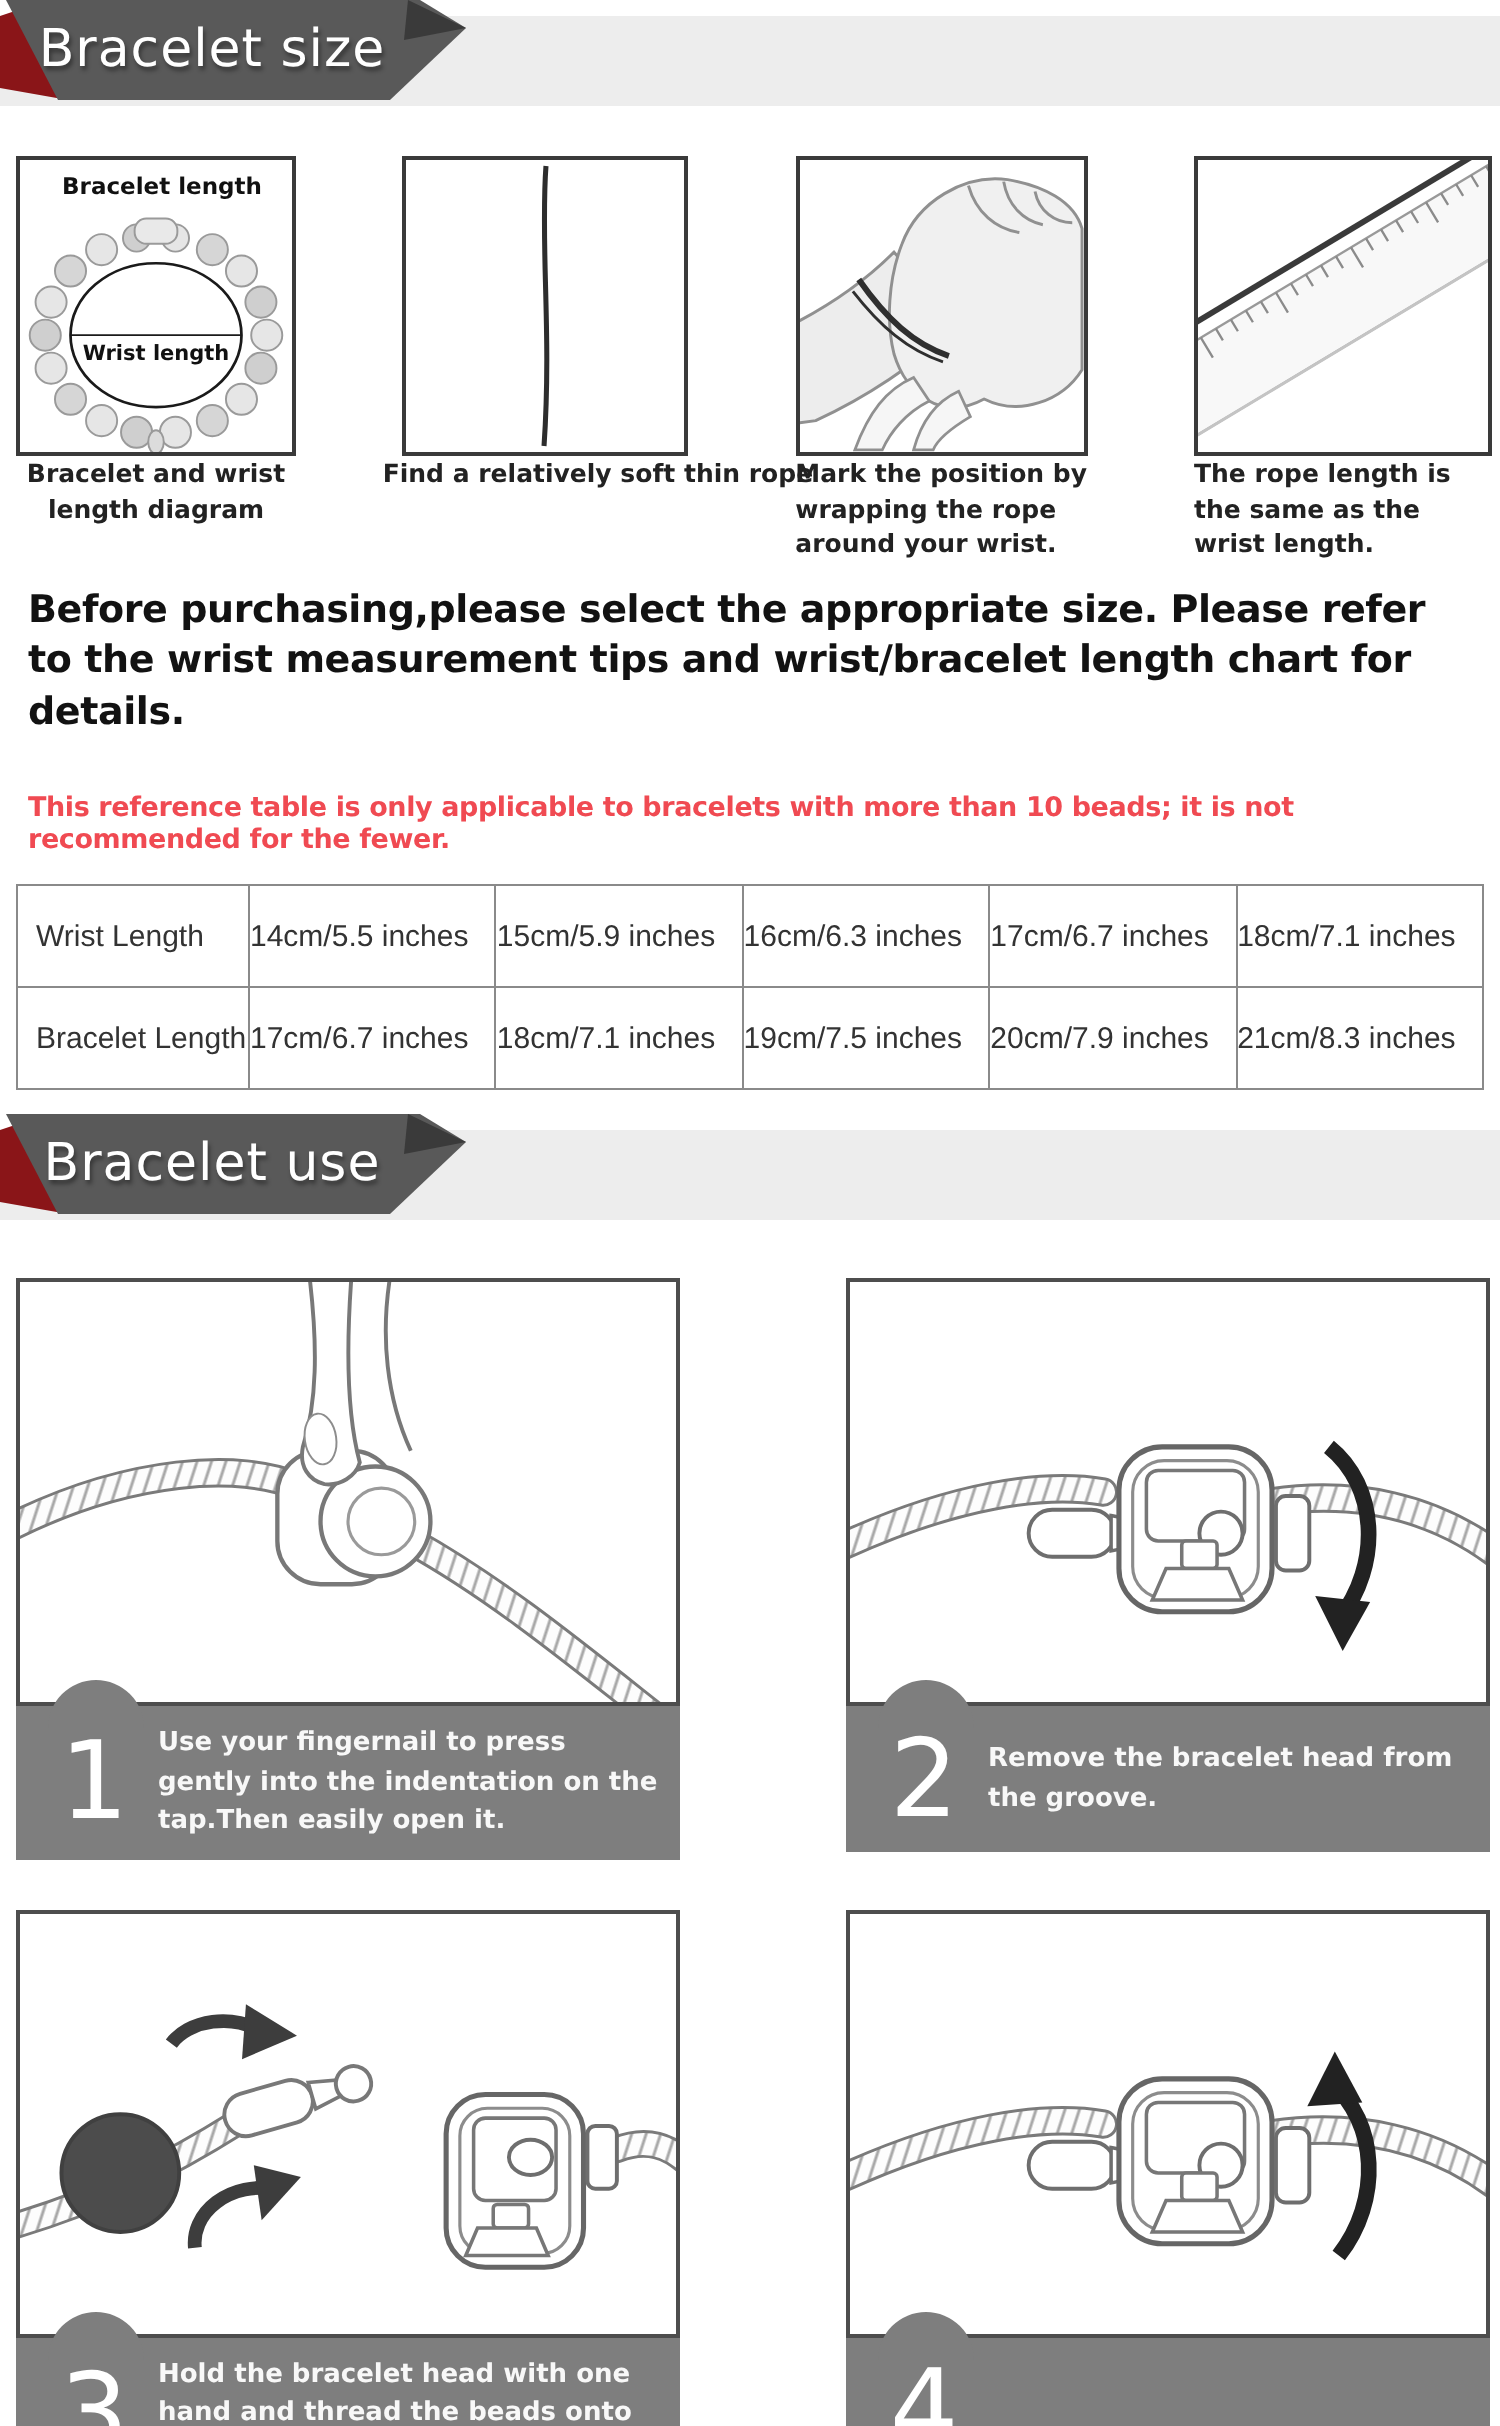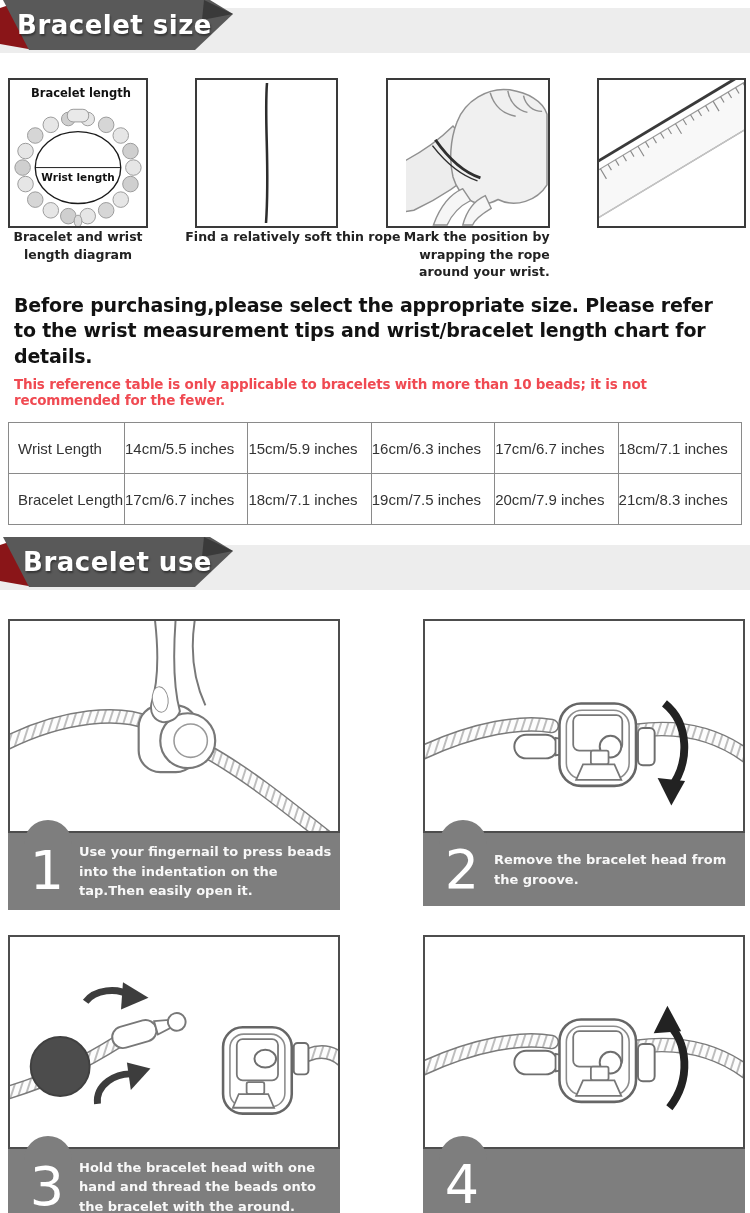--- a/index.html
+++ b/index.html
@@ -7,45 +7,45 @@
   body {
     height: 1213px; background: #fff; overflow: hidden; position: relative;
     font-family: "Liberation Sans", sans-serif; color: #1c1c1c;
   }
   
   .ribbon-row { position: relative; height: 54px; }
   .ribbon-strip { position: absolute; top: 8px; left: 0; right: 0; height: 45px; background: #ededed; }
   .ribbon { position: absolute; top: 0; left: 0; width: 240px; height: 52px; }
   .ribbon svg { position: absolute; top: 0; left: 0; }
   .ribbon-text {
-    position: absolute; top: 10px; left: 0; width: 212px; text-align: right;
-    font-size: 26px; font-weight: bold; color: #fff; letter-spacing: .5px;
+    position: absolute; top: 10px; left: 0; width: 212px; text-align: center;
+    font-size: 26px; font-weight: normal; color: #fff; letter-spacing: .5px;
     text-shadow: 1px 2px 2px rgba(0,0,0,.4);
     font-family: "DejaVu Sans", sans-serif;
   }
   
   .measure-row { display: flex; justify-content: space-between; padding: 24px 4px 0 8px; }
   .mfig { display: block; }
   .mfig .imgbox { border: 2px solid #3a3a3a; height: 150px; background: #fff; position: relative; overflow: hidden; }
   .mfig1 { width: 140px; }
   .mfig2 { width: 143px; }
-  .mfig3 { width: 164px; text-align: right; }
+  .mfig3 { width: 146px; }
   .mfig4 { width: 149px; }
   .mcap { margin-top: 0; font-size: 12.5px; font-weight: bold; color: #222; line-height: 1.4;
           font-family: "DejaVu Sans", sans-serif; }
   .mfig1 .mcap { text-align: center; }
   .mfig2 .mcap { white-space: nowrap; margin-left: -10px; }
   .lbl-top { position: absolute; top: 6px; left: 8px; right: 2px; text-align: center;
              font-size: 11.5px; font-weight: bold; color: #111; font-family: "DejaVu Sans", sans-serif; }
   .lbl-inner { position: absolute; top: 91px; left: 0; right: 0; text-align: center;
                font-size: 10.5px; font-weight: bold; color: #111; font-family: "DejaVu Sans", sans-serif; }
   
   .intro { margin: 12px 14px 0 14px; font-size: 19px; font-weight: bold; color: #121212;
            line-height: 1.35; font-family: "DejaVu Sans", sans-serif; letter-spacing: -0.2px; }
-  .warning { margin: 7px 14px 0 14px; font-size: 13.5px; font-weight: bold; color: #f04a52;
+  .warning { margin: 27px 14px 0 14px; font-size: 13.5px; font-weight: bold; color: #f04a52;
              font-family: "DejaVu Sans", sans-serif; letter-spacing: -0.2px; }
   
   table.size-chart { margin: 14px 8px 0 8px; width: 734px; border-collapse: collapse; table-layout: fixed; }
   table.size-chart td {
     border: 1px solid #8a8a8a; height: 51px; font-size: 15px; color: #333;
     text-align: left; vertical-align: middle; background: #fff;
   }
   table.size-chart td.lbl { width: 116px; text-align: left; padding-left: 9px; }
   
   .steps-grid { margin: 28px 0 0 8px; display: grid; grid-template-columns: 332px 322px;
@@ -145,20 +145,21 @@
           <line x1="-50" y1="44" x2="195" y2="44" stroke="#3a3a3a" stroke-width="3"></line>
           <rect x="-50" y="52" width="245" height="42" fill="#f8f8f8" stroke="#999" stroke-width="1.2"></rect>
           <path d="M-40,52 v12 M-31,52 v7 M-22,52 v7 M-13,52 v7 M-4,52 v7 M5,52 v12 M14,52 v7 M23,52 v7
                    M32,52 v7 M41,52 v7 M50,52 v12 M59,52 v7 M68,52 v7 M77,52 v7 M86,52 v7 M95,52 v12
                    M104,52 v7 M113,52 v7 M122,52 v7 M131,52 v7 M140,52 v12 M149,52 v7 M158,52 v7
                    M167,52 v7 M176,52 v7 M185,52 v12" stroke="#8b8b8b" stroke-width="1.2" fill="none"></path>
           <line x1="-50" y1="94" x2="195" y2="94" stroke="#c4c4c4" stroke-width="1.5"></line>
         </g>
       </svg>
     </div>
+    <figcaption class="mcap">The rope length is the same as the wrist length.</figcaption>
   </figure>
 </div>
 
 <p class="intro">Before purchasing,please select the appropriate size. Please refer to the wrist measurement tips and wrist/bracelet length chart for details.</p>
 <p class="warning">This reference table is only applicable to bracelets with more than 10 beads; it is not recommended for the fewer.</p>
 
 <table class="size-chart">
   <tbody>
     <tr>
       <td class="lbl">Wrist Length</td>
@@ -211,21 +212,21 @@
         <circle cx="183" cy="122" r="17" fill="none" stroke="#9a9a9a" stroke-width="1.6"></circle>
         <path d="M146,88 C144,76 168,74 168,86" fill="#fff" stroke="#787878" stroke-width="2"></path>
         <path d="M146,-6 C151,34 150,62 143,84 C141,94 146,101 154,103 C162,104 170,99 172,92 C165,66 165,32 168,-6 Z" fill="#fff" stroke="#787878" stroke-width="2"></path>
         <ellipse cx="152" cy="80" rx="8" ry="13" fill="#fff" stroke="#8d8d8d" transform="rotate(-8 152 80)"></ellipse>
         <path d="M188,-6 C182,28 186,60 198,86" fill="none" stroke="#787878" stroke-width="2"></path>
       </svg>
     </div>
     <figcaption class="step-band">
       <div class="bump"></div>
       <div class="step-num">1</div>
-      <p class="step-text">Use your fingernail to press beads into the indentation on the tap.Then easily open it.</p>
+      <p class="step-text">Use your fingernail to press gently into the indentation on the tap.Then easily open it.</p>
     </figcaption>
   </figure>
 
   <figure class="step">
     <div class="step-img">
       <svg width="318" height="210" viewBox="0 0 322 214">
         <defs>
             <pattern id="ch2" width="7" height="7" patternUnits="userSpaceOnUse" patternTransform="rotate(18)">
           <rect width="7" height="7" fill="#fdfdfd"></rect>
               <line x1="1" y1="0" x2="1" y2="7" stroke="#a8a8a8" stroke-width="1.5"></line>

